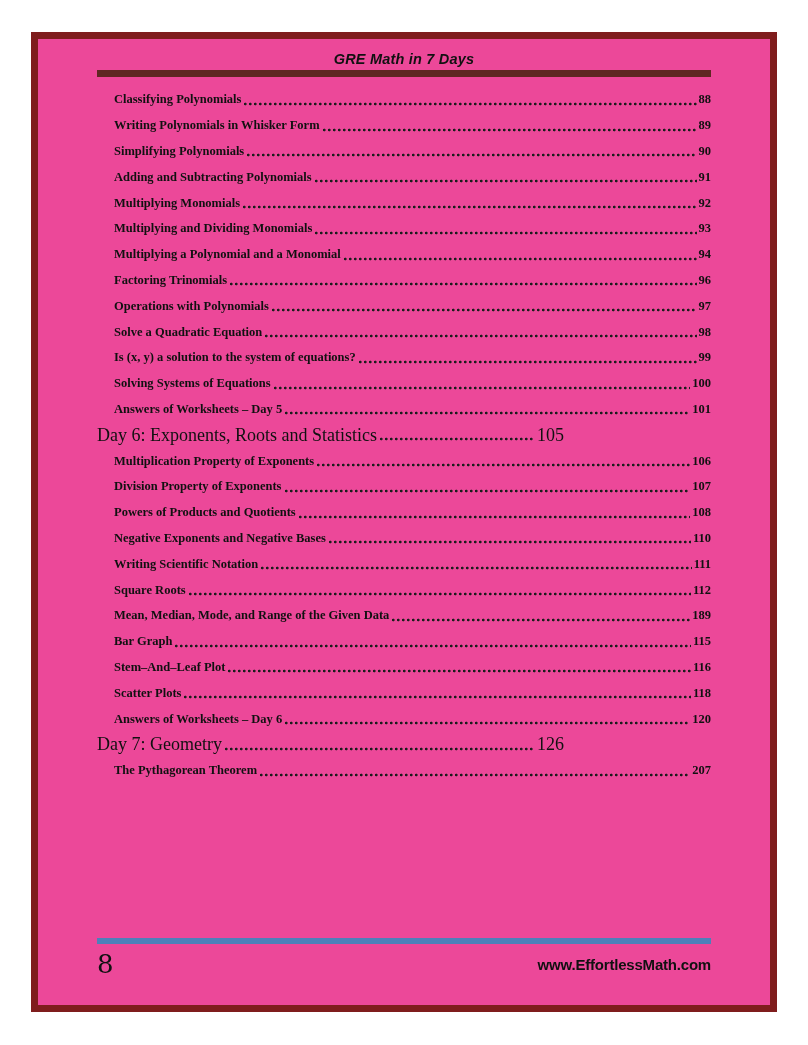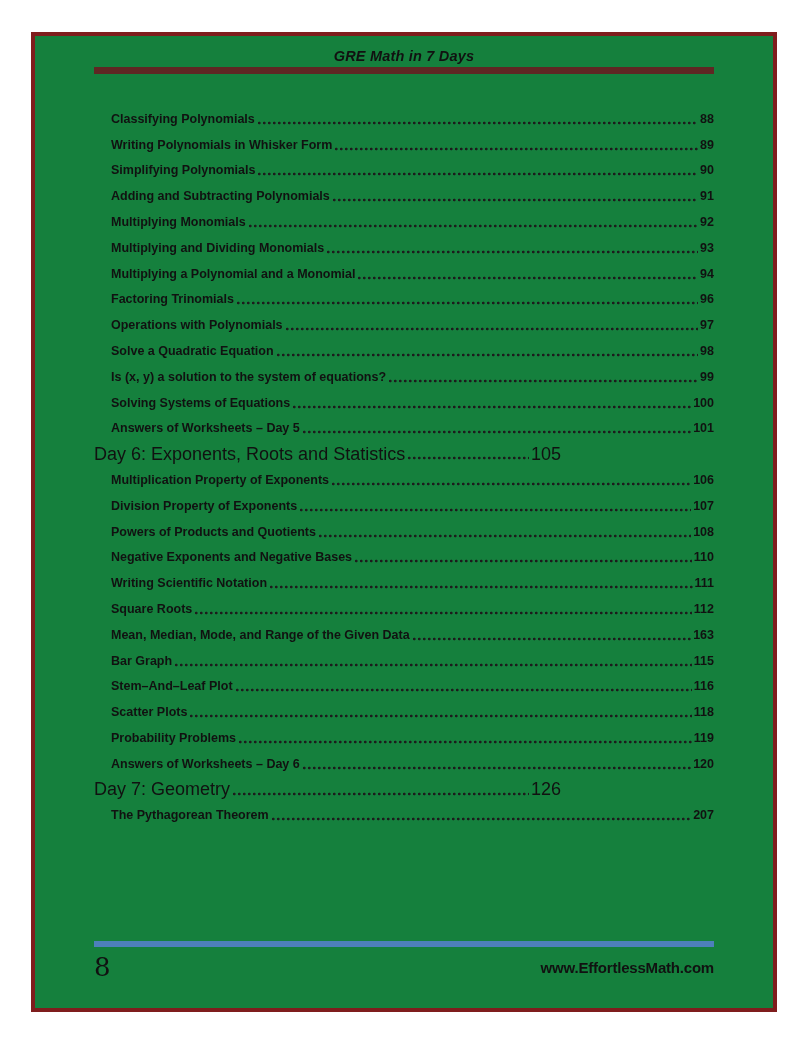--- a/index.html
+++ b/index.html
@@ -11,40 +11,40 @@
   html,body{
     width:808px; height:1045px;
     background:#ffffff;
     font-family:"Liberation Sans", sans-serif;
     color:var(--ink);
   }
   .page{
     position:absolute;
     left:31px; top:32px;
     width:746px; height:980px;
-    border:4px solid #7f1d1d;
-    background:#15803d;
+    border:7px solid #7f1d1d;
+    background:#ec4899;
     padding:0 59px;
   }
   
   .header .title{
     margin-top:12px;
     text-align:center;
     font-size:14.5px;
     font-weight:bold;
     font-style:italic;
     letter-spacing:0.2px;
   }
   .rule-maroon{
     height:7px;
     background:var(--maroon);
     margin-top:3px;
   }
   
-  .toc{ margin-top:32px; }
+  .toc{ margin-top:10px;font-family:Liberation Serif, serif; }
   .toc-row{
     display:flex;
     align-items:center;
     height:25.8px;
     font-size:12.5px;
     white-space:nowrap;
   }
   .toc-row.sub{
     padding-left:17px;
     font-weight:bold;
@@ -202,41 +202,36 @@
       <span class="toc-page">111</span>
     </div>
       <div class="toc-row sub">
       <span class="toc-label">Square Roots</span>
       <span class="toc-dots"></span>
       <span class="toc-page">112</span>
     </div>
       <div class="toc-row sub">
       <span class="toc-label">Mean, Median, Mode, and Range of the Given Data</span>
       <span class="toc-dots"></span>
-      <span class="toc-page">163</span>
+      <span class="toc-page">189</span>
     </div>
       <div class="toc-row sub">
       <span class="toc-label">Bar Graph</span>
       <span class="toc-dots"></span>
       <span class="toc-page">115</span>
     </div>
       <div class="toc-row sub">
       <span class="toc-label">Stem–And–Leaf Plot</span>
       <span class="toc-dots"></span>
       <span class="toc-page">116</span>
     </div>
       <div class="toc-row sub">
       <span class="toc-label">Scatter Plots</span>
       <span class="toc-dots"></span>
       <span class="toc-page">118</span>
-    </div>
-      <div class="toc-row sub">
-      <span class="toc-label">Probability Problems</span>
-      <span class="toc-dots"></span>
-      <span class="toc-page">119</span>
     </div>
       <div class="toc-row sub">
       <span class="toc-label">Answers of Worksheets – Day 6</span>
       <span class="toc-dots"></span>
       <span class="toc-page">120</span>
     </div>
       <div class="toc-row section">
       <span class="toc-label">Day 7: Geometry</span>
       <span class="toc-dots"></span>
       <span class="toc-page">126</span>

